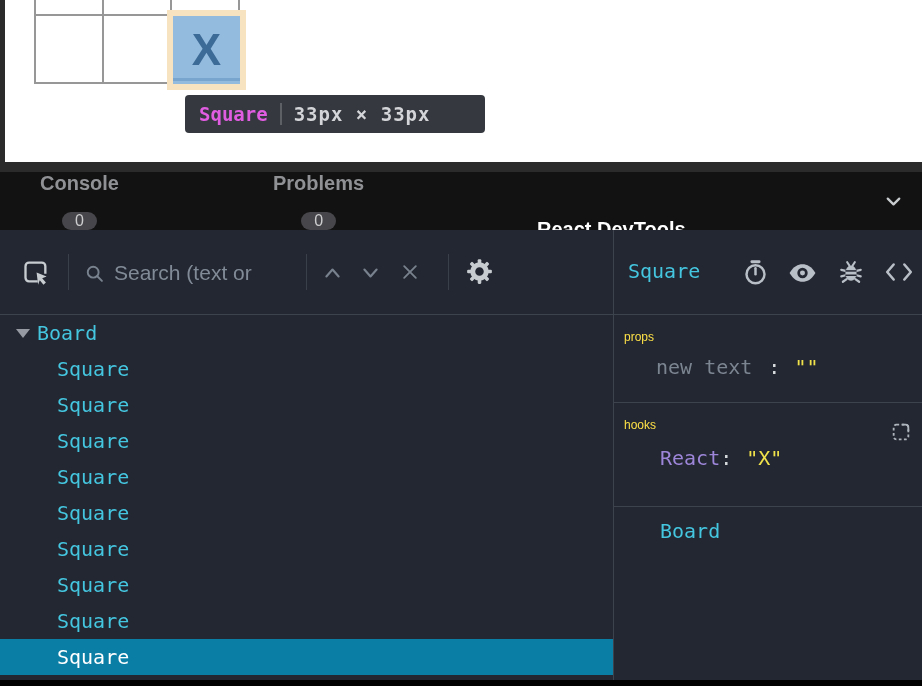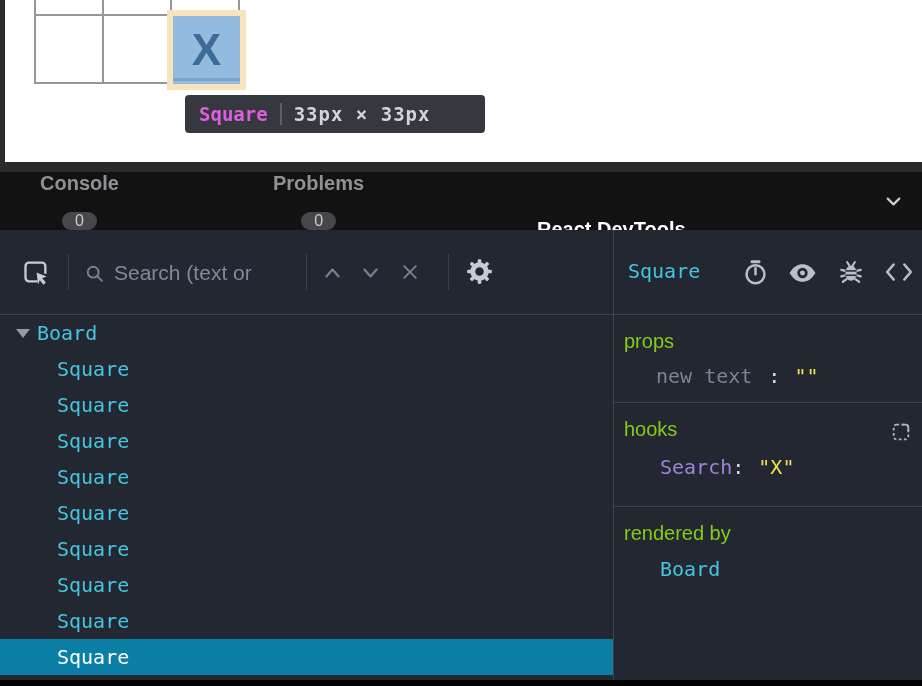--- a/index.html
+++ b/index.html
@@ -59,21 +59,21 @@
   .tree-row.depth1{padding-left:57px;}
   .tree-row.selected{background:var(--selected-row,#0b7ea6);color:#ffffff;}
   .twisty{width:0;height:0;border-left:7px solid transparent;border-right:7px solid transparent;
         border-top:9px solid #969ba3;margin-left:16px;margin-right:7px;}
   
   .inspector{position:absolute;left:614px;top:85px;width:308px;height:365px;}
   .section{position:relative;border-bottom:1px solid #3d434c;box-sizing:border-box;}
   .section.props{height:88px;}
   .section.hooks{height:104px;}
   .section.rendered{height:172px;border-bottom:none;}
-  .section-header{font-size:20px;color:#84cc16;padding:15px 0 0 10px;}
+  .section-header{font-size:12px;color:#fde047;padding:15px 0 0 10px;}
   .kv-row{font-family:"DejaVu Sans Mono",monospace;font-size:20px;padding-left:42px;margin-top:11px;
         display:flex;align-items:center;}
   .prop-key{color:#7b8591;}
   .colon{color:#d8dbde;margin:0 14px 0 16px;}
   .val-yellow{color:var(--value-yellow,#f0e24b);}
   .hook-name{color:var(--hook-purple,#9d86d9);}
   .hook-colon{color:#d8dbde;margin:0 14px 0 0;}
   .kv-row.hooks-row{padding-left:46px;margin-top:14px;}
   .rendered-link{font-family:"DejaVu Sans Mono",monospace;font-size:20px;color:var(--component-name,#45c6e0);
         padding-left:46px;margin-top:12px;cursor:pointer;display:inline-block;}
@@ -262,25 +262,24 @@
     </div>
     <div class="section hooks">
       <div class="section-header">hooks</div>
       <span class="hooks-parse-icon">
         <svg width="22" height="22" viewBox="0 0 24 24" fill="none" stroke="#aeb4bc" stroke-width="2">
           <rect x="4" y="4" width="16" height="16" rx="3" stroke-dasharray="3 2.6"></rect>
           <path d="M13 4h4a3 3 0 0 1 3 3v4"></path>
         </svg>
       </span>
       <div class="kv-row hooks-row">
-        <span class="hook-name">Search</span>
+        <span class="hook-name">React</span>
         <span class="hook-colon">:</span>
         <span class="val-yellow">"X"</span>
       </div>
     </div>
     <div class="section rendered">
-      <div class="section-header">rendered by</div>
       <span class="rendered-link">Board</span>
     </div>
   </div>
 </div>
 
 <div class="bottom-strip"></div>
 
 </body></html>

